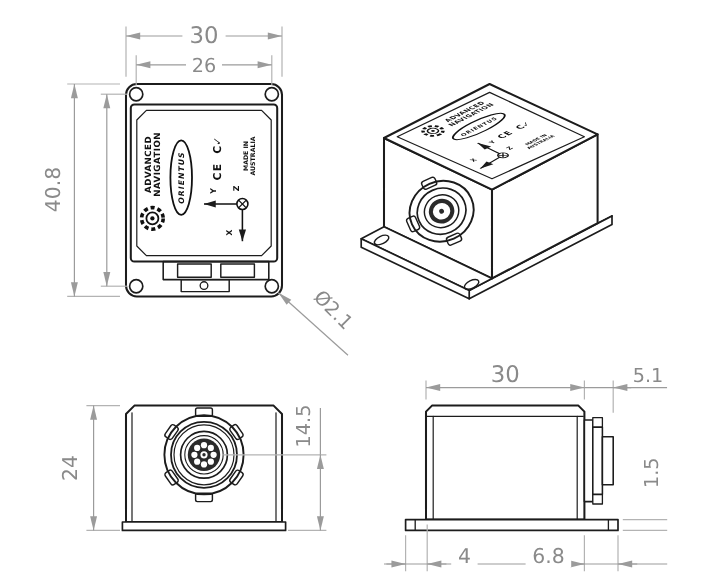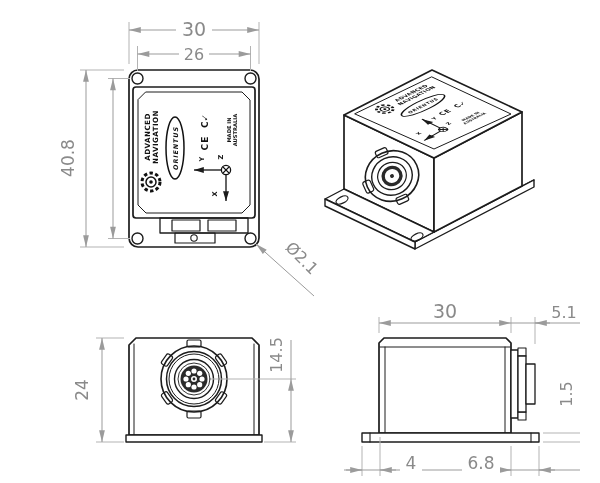--- a/index.html
+++ b/index.html
@@ -1,16 +1,16 @@
 <!DOCTYPE html>
 <html><head>
 <meta charset="utf-8">
 <style>
   html,body{margin:0;padding:0;background:#ffffff;}
-  .stage{width:556px;height:483px;background:#ffffff;overflow:hidden;padding-left:24px;}
+  .stage{width:556px;height:483px;background:#ffffff;overflow:hidden;}
   svg{display:block;}
   text{font-family:"DejaVu Sans",sans-serif;}
   .dimtxt{fill:#8a8a8a;font-weight:400;}
   .lbl{fill:#111111;font-weight:bold;}
   .outline{stroke:#1c1c1c;fill:#ffffff;stroke-linejoin:round;stroke-linecap:round;}
   .detail{stroke:#1c1c1c;fill:none;stroke-linejoin:round;stroke-linecap:round;}
   .dimline{stroke:#9b9b9b;stroke-width:1;fill:none;}
   .extline{stroke:#b3b3b3;stroke-width:1;fill:none;}
   .mask{fill:#ffffff;}
 </style>

